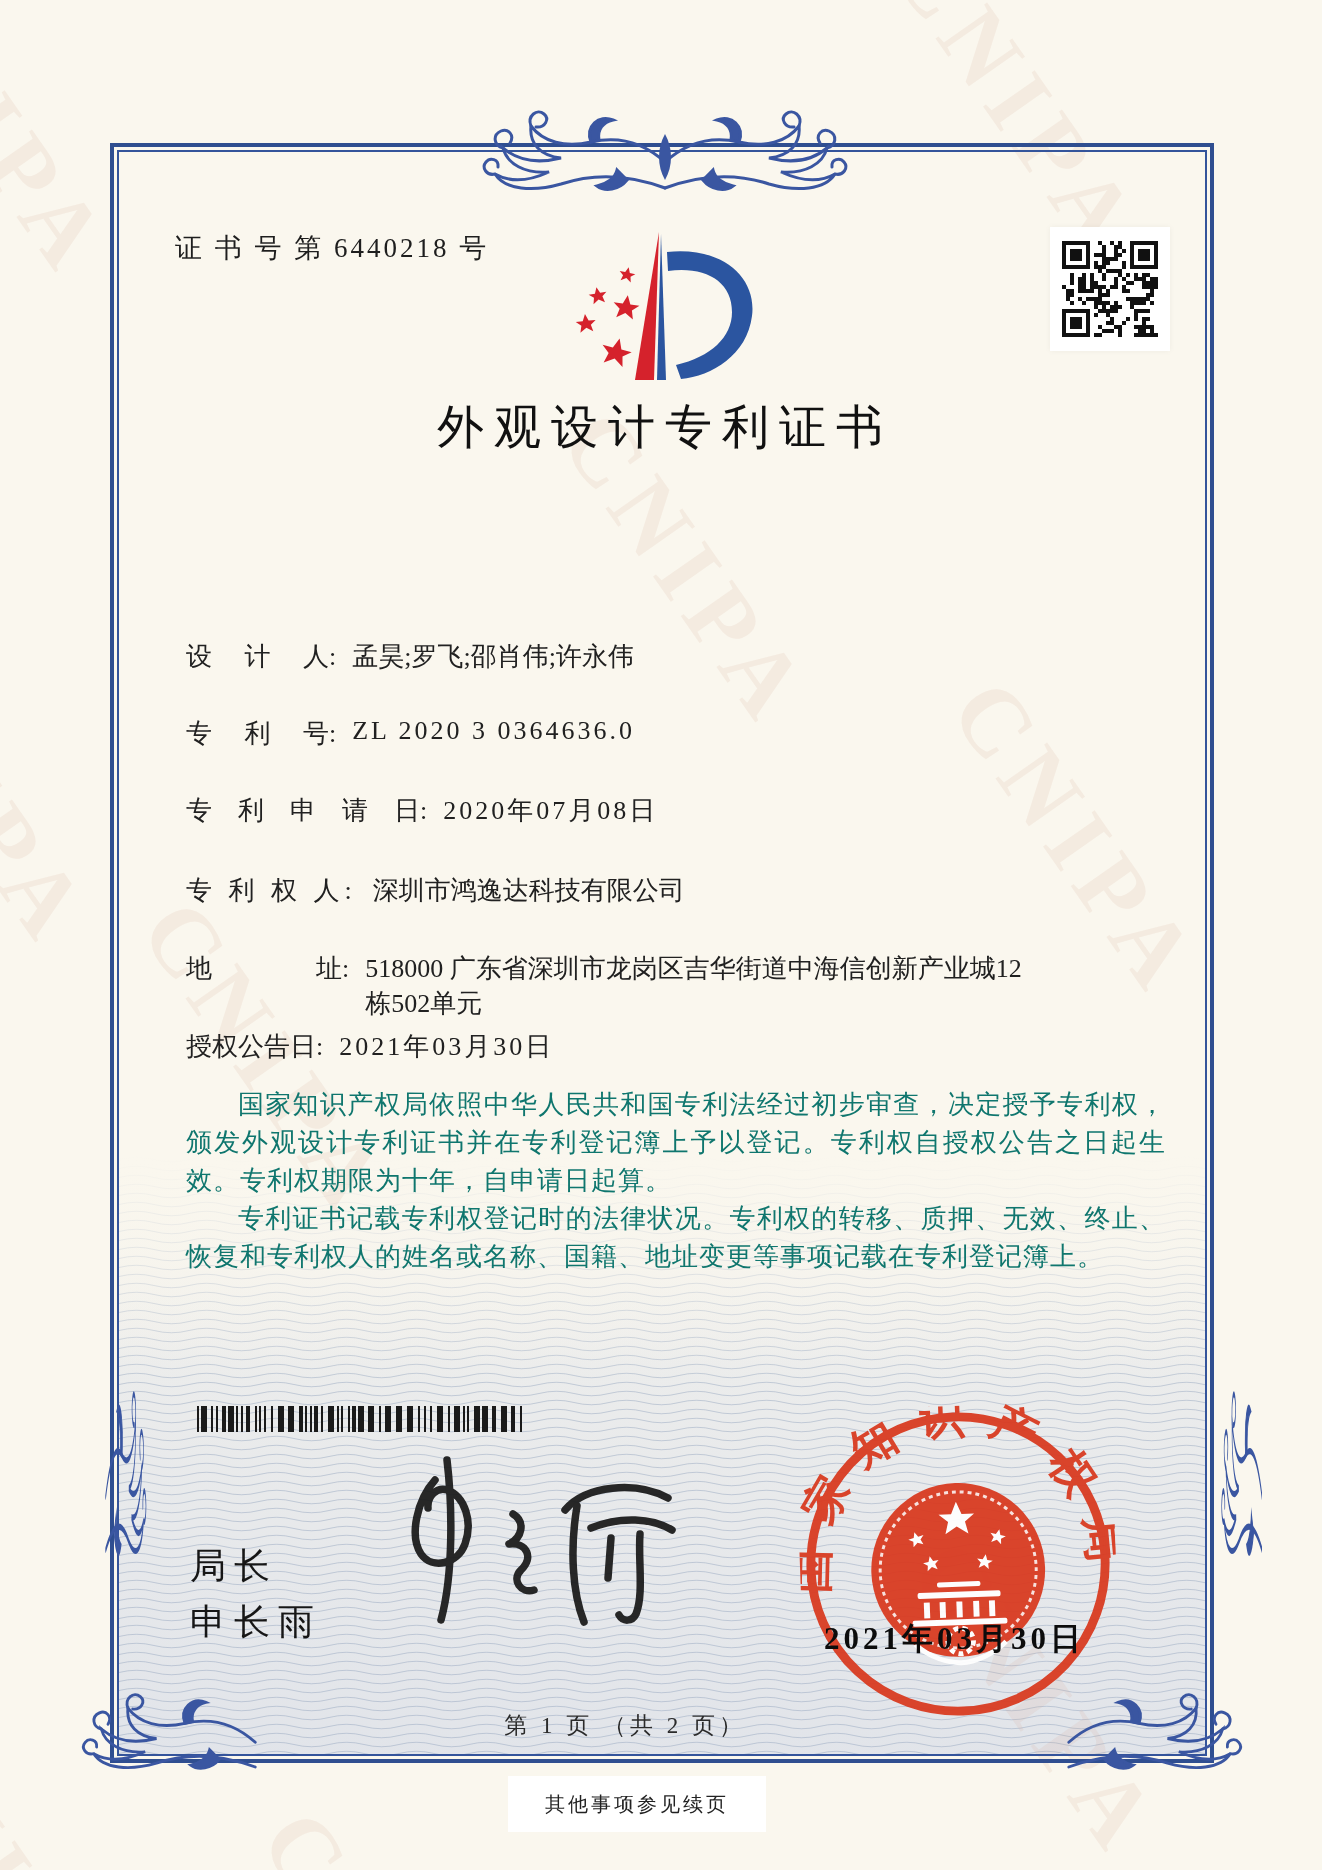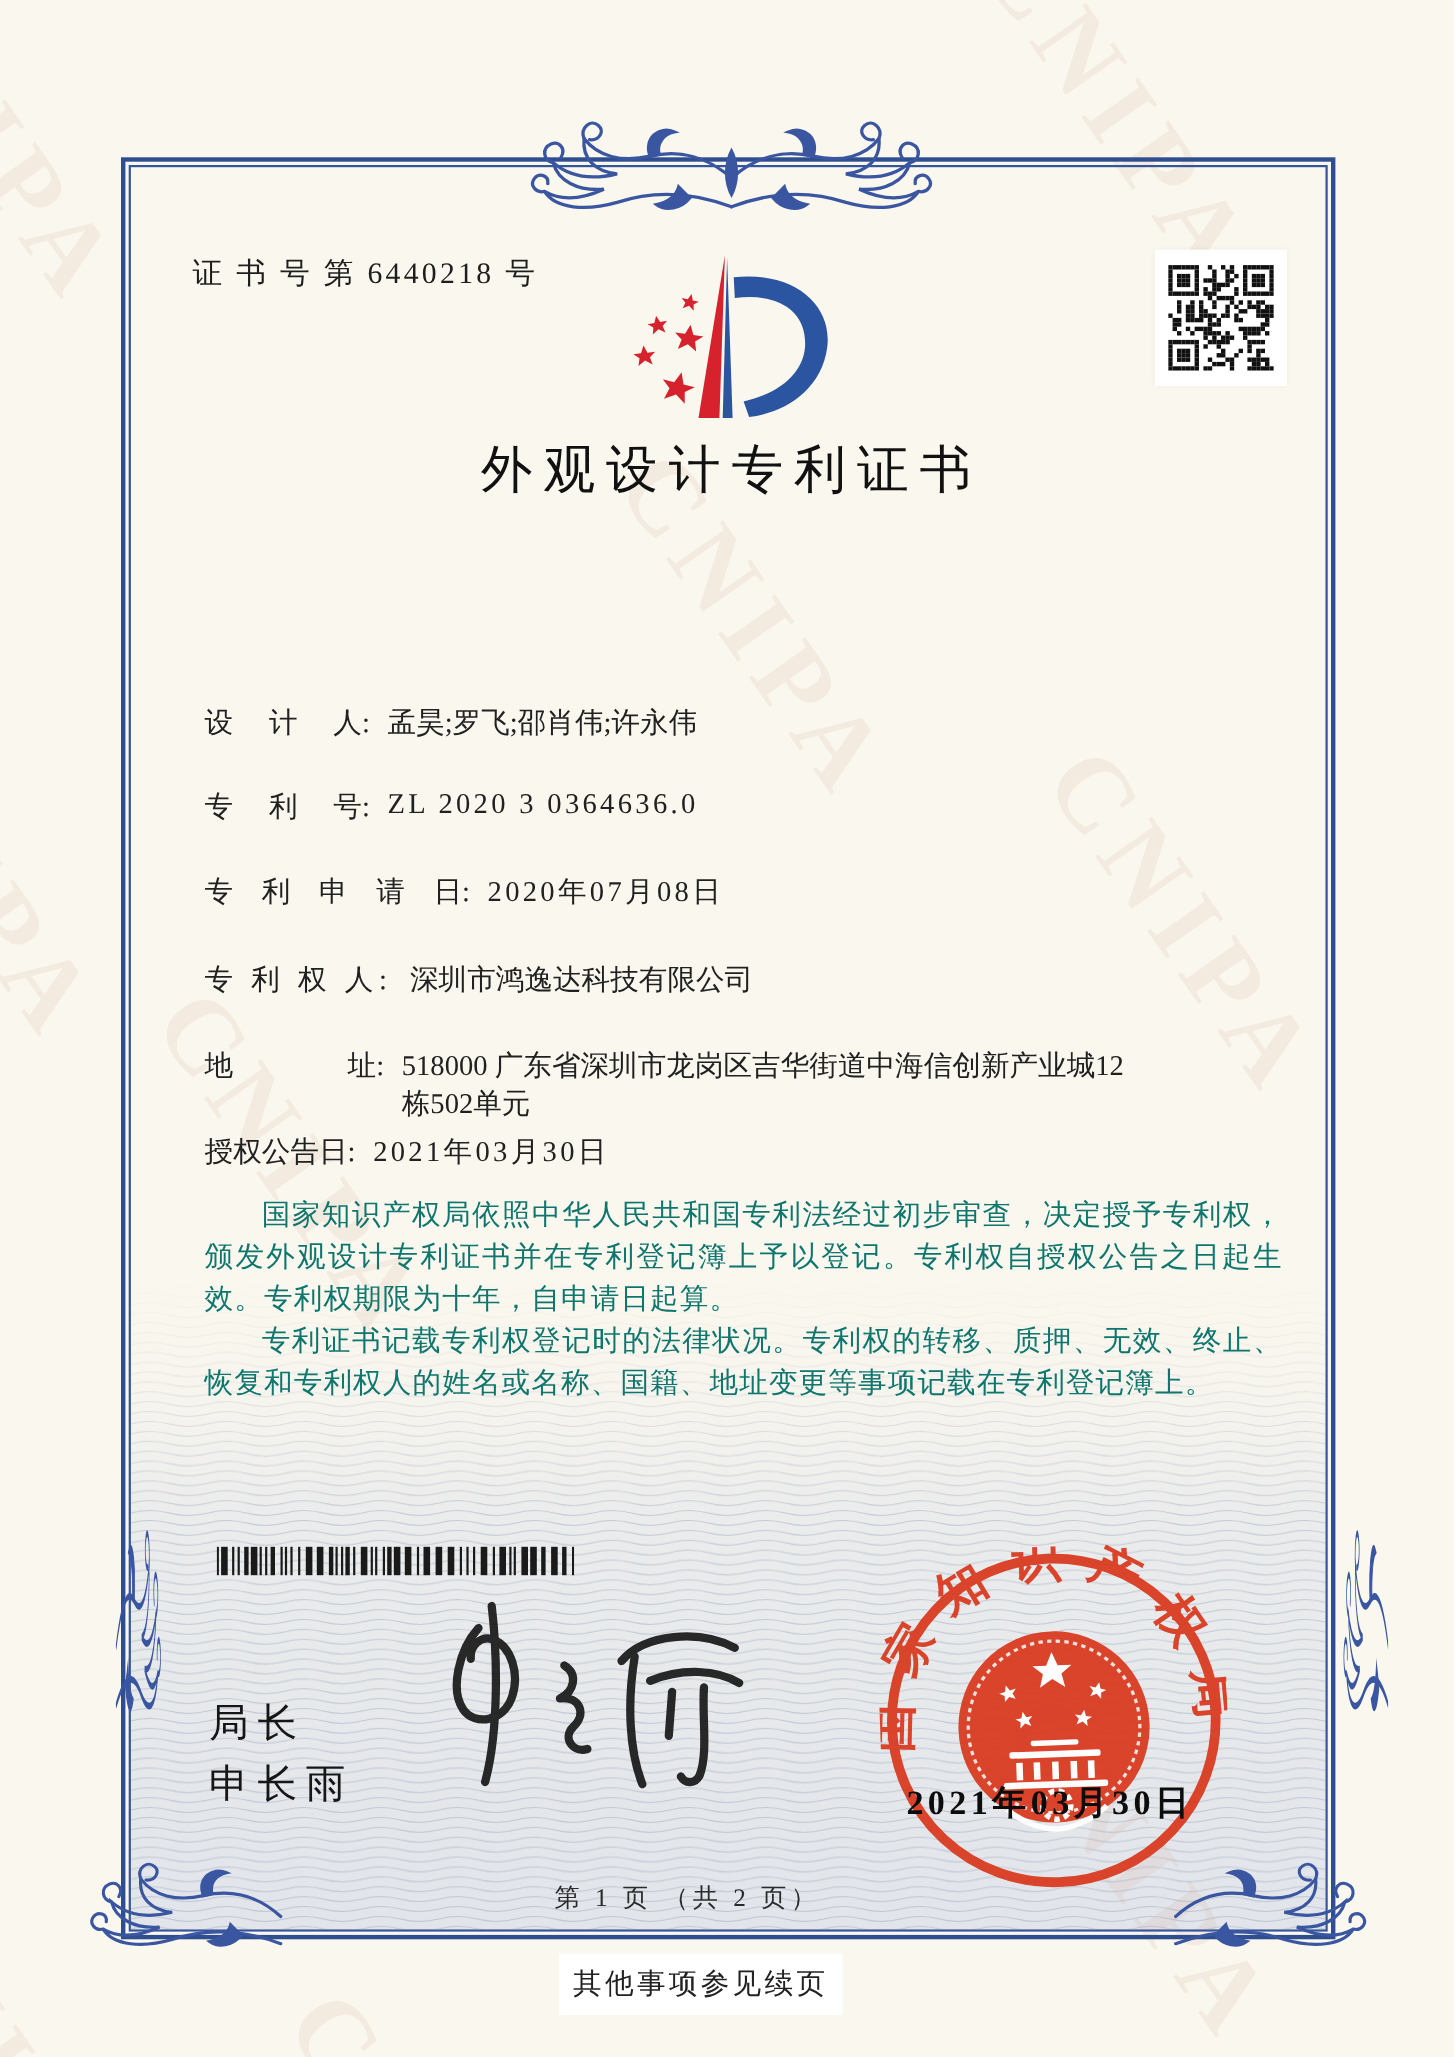--- a/index.html
+++ b/index.html
@@ -26,21 +26,21 @@
   .addr{width:676px;}
   .ls3{letter-spacing:3px;}
 
   .paras{position:absolute;left:186px;top:1086px;width:980px;z-index:3;font-size:26px;color:#0f766e;}
   .paras p{margin:0;text-indent:2em;text-align:justify;line-height:38px;letter-spacing:1px;}
 
   .director{position:absolute;left:190px;font-size:36px;letter-spacing:8px;color:#161616;z-index:3;}
 
   .seal-date{position:absolute;left:824px;top:1618px;font-size:31px;letter-spacing:4px;color:#0c0c0c;z-index:5;font-weight:600;}
   .footer{position:absolute;left:380px;top:1710px;width:490px;text-align:center;font-size:23px;letter-spacing:4px;color:#2b2b2b;z-index:3;}
-  .note{position:absolute;left:508px;top:1776px;width:258px;height:56px;background:#ffffff;line-height:56px;text-align:center;font-size:26px;letter-spacing:3px;color:#222;z-index:3;}
+  .note{position:absolute;left:508px;top:1776px;width:258px;height:56px;background:#ffffff;line-height:56px;text-align:center;font-size:20px;letter-spacing:3px;color:#222;z-index:3;}
 
   .qr-box{position:absolute;left:1050px;top:227px;width:120px;height:124px;background:#fff;z-index:3;box-shadow:0 0 6px rgba(0,0,0,0.05);}
   .qr{position:absolute;left:12px;top:14px;}
   .barcode{position:absolute;left:197px;top:1406px;z-index:3;}
   .logo{position:absolute;left:565px;top:220px;z-index:3;}
   .signature{position:absolute;left:395px;top:1452px;z-index:4;}
   .seal{position:absolute;left:800px;top:1406px;z-index:4;transform:rotate(-2deg);opacity:0.94;}
   .flourish{position:absolute;z-index:2;}
 </style>
 </head>

